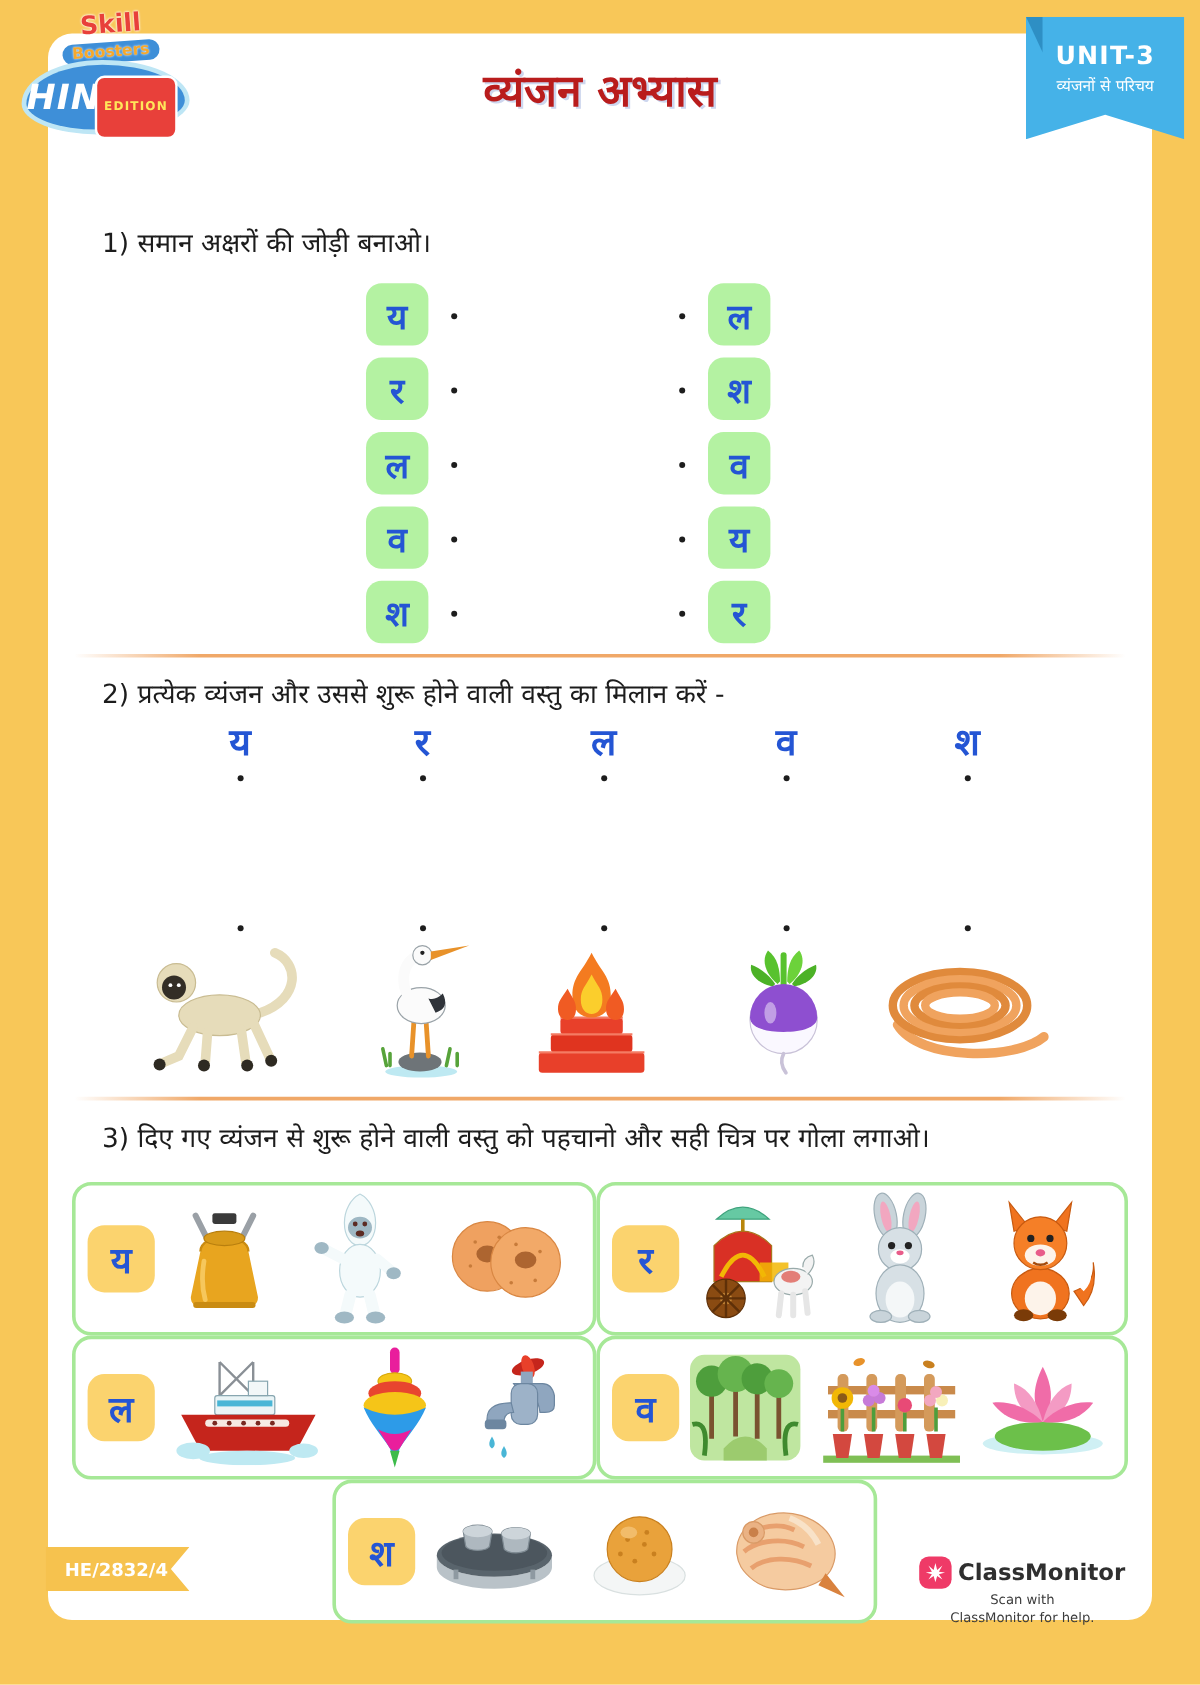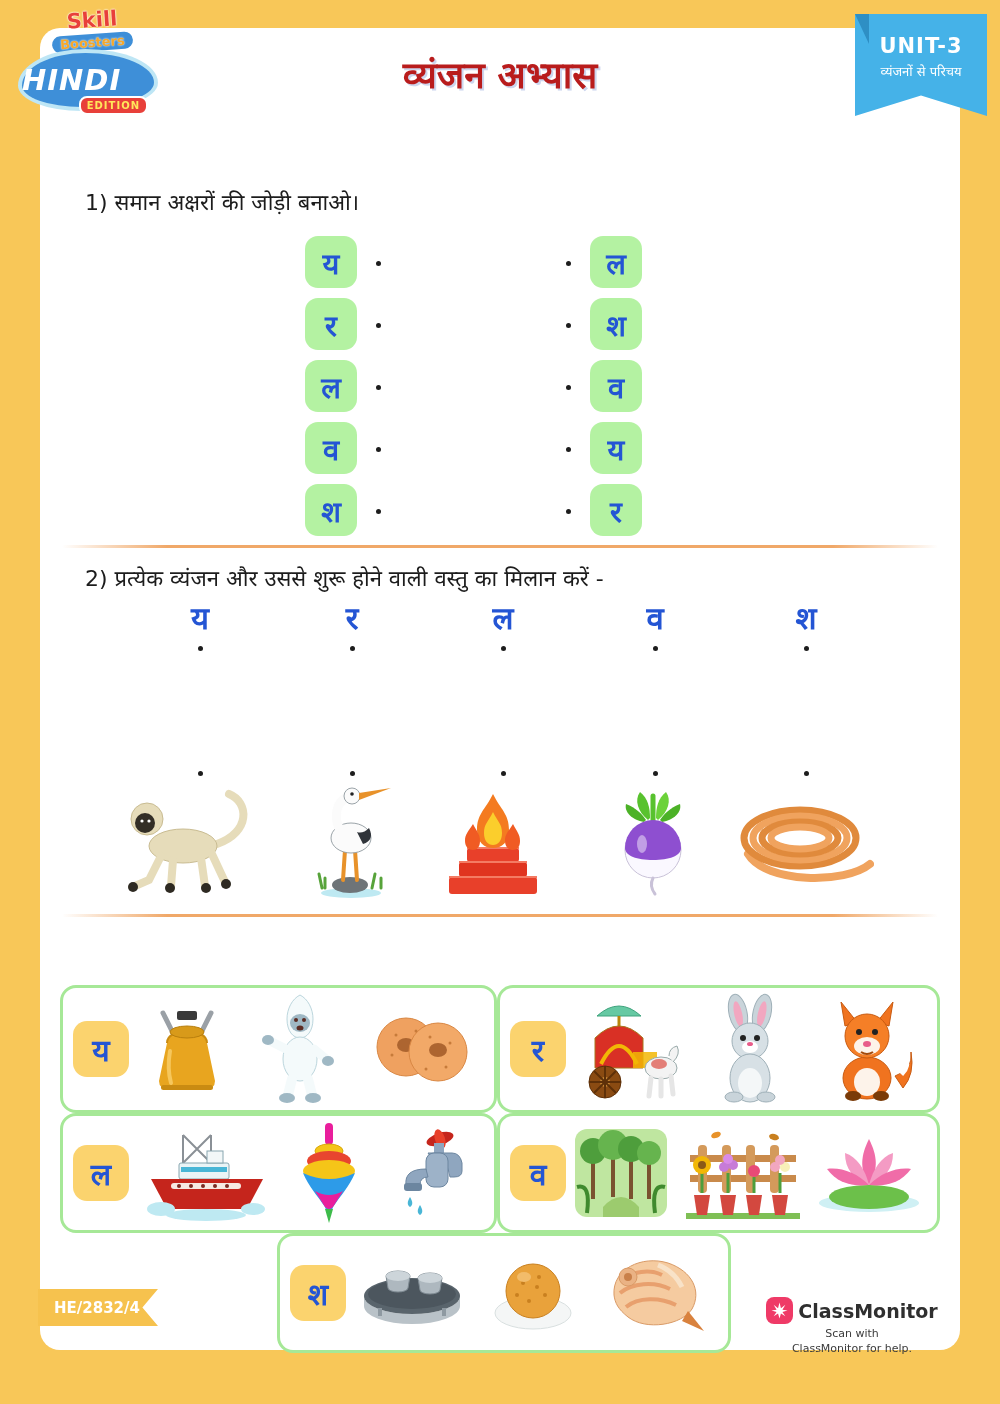--- a/index.html
+++ b/index.html
@@ -7,21 +7,21 @@
   body { font-family:"DejaVu Sans","Liberation Sans",sans-serif; }
   .page { position:relative; width:1000px; height:1404px; background:#F8C758; overflow:hidden; }
   .sheet { position:absolute; left:40px; top:28px; width:920px; height:1322px; background:#ffffff; border-radius:20px; }
 
   
   .logo { position:absolute; left:22px; top:8px; width:140px; height:112px; z-index:6; text-align:center; }
   .logo-skill { color:#E8403A; font-weight:bold; font-size:21px; text-shadow:0 0 2px #fff,0 0 2px #fff; transform:rotate(-4deg); }
   .logo-boosters { display:inline-block; background:#3E8FD8; color:#F6A82B; font-weight:bold; font-size:13px; padding:1px 8px; border-radius:9px; transform:rotate(-4deg); margin-top:-2px; text-shadow:0 0 2px #fff; }
   .logo-blob { position:relative; margin-top:2px; background:#3E8FD8; border-radius:48% 52% 55% 45% / 60% 55% 45% 40%; width:132px; height:54px; box-shadow:0 0 0 4px #BEE6F5; display:flex; align-items:center; justify-content:flex-start; }
   .logo-hindi { color:#ffffff; font-weight:bold; font-style:italic; font-size:29px; letter-spacing:1px; }
-  .logo-edition { position:absolute; right:6px; bottom:-8px; background:#E8403A; border:2px solid #fff; color:#FFE65A; font-weight:bold; font-size:10px; padding:2px 6px; border-radius:8px; letter-spacing:1px; }
+  .logo-edition { position:absolute; right:6px; bottom:-8px; background:#E8403A; border:2px solid #fff; color:#FFE65A; font-weight:bold; font-size:10px; padding:19px 6px; border-radius:8px; letter-spacing:1px; }
 
   
   .unit-badge { position:absolute; left:855px; top:14px; width:132px; height:102px; background:#45B2E8; z-index:6;
     clip-path:polygon(0 0,100% 0,100% 100%,50% 80%,0 100%); color:#fff; text-align:center; padding-top:20px; }
   .unit-badge .fold { position:absolute; left:0; top:0; width:14px; height:30px; background:#2E8FC4; clip-path:polygon(0 0,100% 0,100% 100%); }
   .unit-line1 { font-size:21px; font-weight:bold; letter-spacing:1px; }
   .unit-line2 { font-size:13px; margin-top:4px; }
 
   
   .title-wrap { position:absolute; left:0; top:48px; width:1000px; text-align:center; color:#b91c1c; z-index:2; }
@@ -219,20 +219,21 @@
       <path d="M22 58 C40 88 120 88 144 68" stroke="#F0A35E" stroke-width="8" fill="none" stroke-linecap="round"></path>
       <ellipse cx="74" cy="42" rx="56" ry="28" stroke="#E08A3C" stroke-width="7" fill="none"></ellipse>
       <ellipse cx="74" cy="42" rx="47" ry="22" stroke="#F0A35E" stroke-width="7" fill="none"></ellipse>
       <ellipse cx="74" cy="42" rx="38" ry="16" stroke="#E08A3C" stroke-width="7" fill="none"></ellipse>
       <ellipse cx="74" cy="42" rx="29" ry="11" stroke="#F0A35E" stroke-width="7" fill="none"></ellipse>
     </svg>
   </div>
 
   <div class="divider" style="top:914px;"></div>
 
+  <div class="instruction" style="top:932px;">3) दिए गए व्यंजन से शुरू होने वाली वस्तु को पहचानो और सही चित्र पर गोला लगाओ।</div>
 
   <div class="s3-cell" style="left:60px; top:985px; width:437px; height:128px;">
     <div class="y-box">
         <span>य</span>
       </div>
     <div class="s3-imgs">
       <div class="s3-icon" style="width:88px; height:100px;">
         <svg viewBox="0 0 88 100">
           <rect x="34" y="12" width="20" height="9" rx="2" fill="#3A3A3A"></rect>
           <path d="M30 34 L20 14 M58 34 L68 14" stroke="#9aa0a6" stroke-width="5" stroke-linecap="round"></path>

